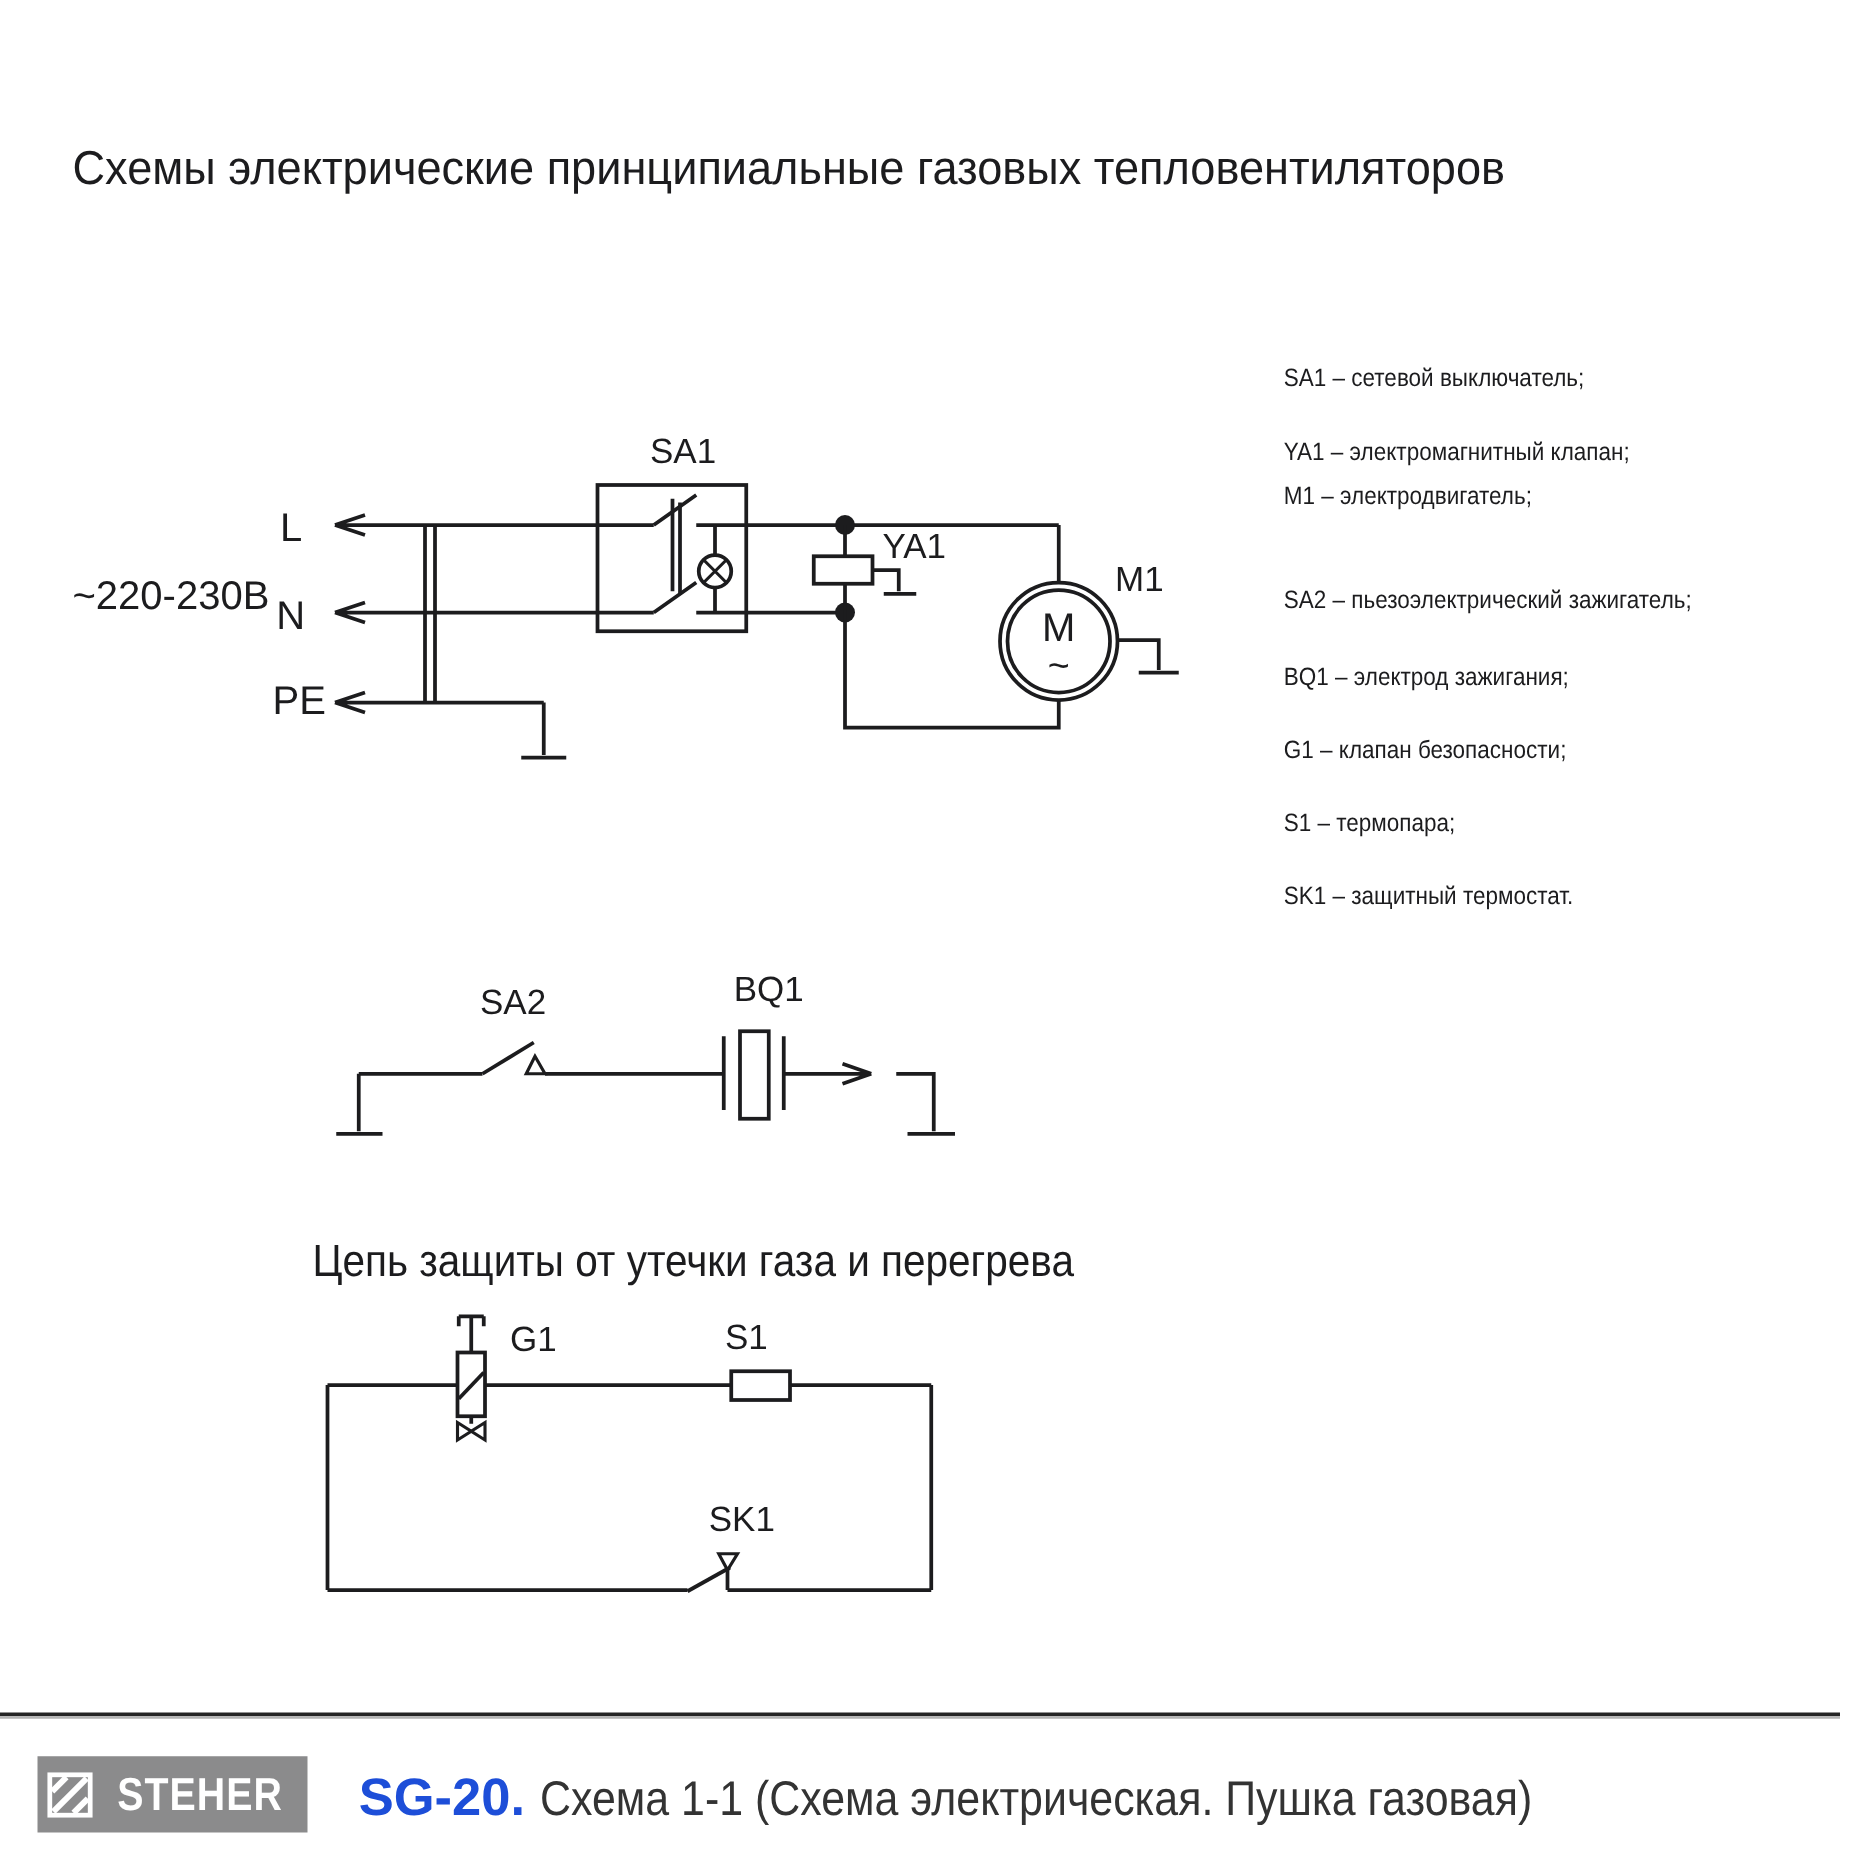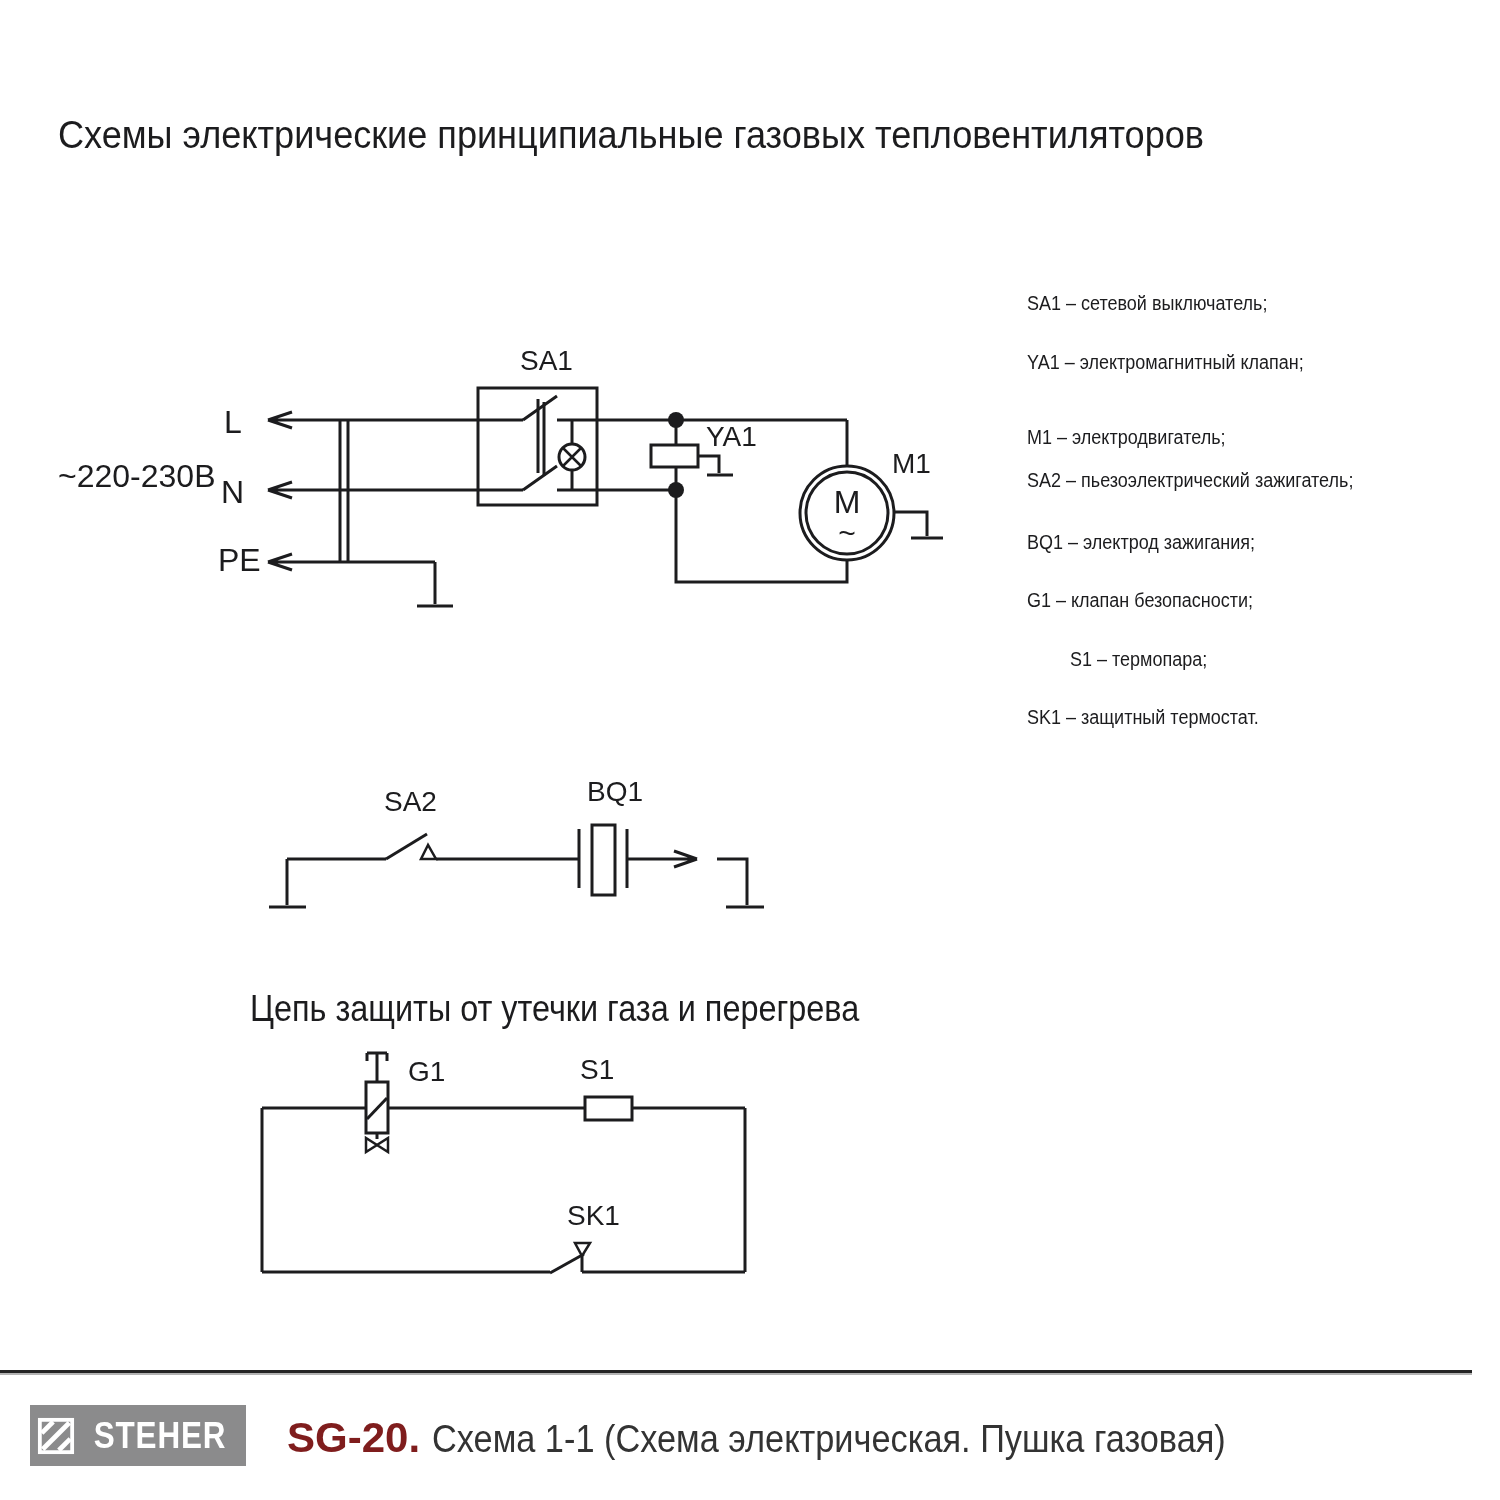--- a/index.html
+++ b/index.html
@@ -19,21 +19,21 @@
   svg.layer{position:absolute;left:0;top:0;}
   .divider-dark{position:absolute;left:0;top:1370px;width:1500px;height:3px;background:#242424;}
   .divider-gray{position:absolute;left:0;top:1373px;width:1500px;height:2px;background:#b3b3b3;}
   .logo-box{
     position:absolute;left:30px;top:1405px;width:216px;height:61px;
     background:#8b8b8c;display:flex;align-items:center;justify-content:center;gap:7px;
   }
   .logo-text{color:#ffffff;font-weight:bold;font-size:37px;letter-spacing:1px;
     display:inline-block;transform:scaleX(.85);transform-origin:50% 50%;}
   .footer-line{position:absolute;left:287px;top:1414px;display:flex;align-items:baseline;gap:12px;}
-  .footer-model{font-size:42px;font-weight:bold;color:#7f1d1d;}
+  .footer-model{font-size:42px;font-weight:bold;color:#1d4ed8;}
   .footer-caption{font-size:39px;color:#333333;display:inline-block;transform:scaleX(.88);transform-origin:0 50%;}
 </style>
 </head>
 <body>
 
 <div class="canvas">
 
   <svg class="layer" width="1500" height="1500" viewBox="0 0 1500 1500" fill="none" stroke="#1c1c1e" stroke-width="3">
 
     <g>
@@ -129,29 +129,29 @@
   <div class="abs comp-label" style="left:706px;top:421px;">YA1</div>
   <div class="abs comp-label" style="left:892px;top:448px;">M1</div>
   <div class="abs center-x" style="left:847px;top:484px;font-size:32px;">M</div>
   <div class="abs center-x" style="left:847px;top:516px;font-size:30px;">~</div>
 
   <div>
     <div class="abs legend-item" style="left:1027px;top:292px;">
       <span class="cond">SA1 – сетевой выключатель;</span></div>
     <div class="abs legend-item" style="left:1027px;top:351px;">
       <span class="cond">YA1 – электромагнитный клапан;</span></div>
-    <div class="abs legend-item" style="left:1027px;top:426px;">
+    <div class="abs legend-item" style="left:1027px;top:386px;">
       <span class="cond">M1 – электродвигатель;</span></div>
     <div class="abs legend-item" style="left:1027px;top:469px;">
       <span class="cond">SA2 – пьезоэлектрический зажигатель;</span></div>
     <div class="abs legend-item" style="left:1027px;top:531px;">
       <span class="cond">BQ1 – электрод зажигания;</span></div>
     <div class="abs legend-item" style="left:1027px;top:589px;">
       <span class="cond">G1 – клапан безопасности;</span></div>
-    <div class="abs legend-item" style="left:1027px;top:648px;margin-left:43px;">
+    <div class="abs legend-item" style="left:1027px;top:648px;">
       <span class="cond">S1 – термопара;</span></div>
     <div class="abs legend-item" style="left:1027px;top:706px;text-decoration:underline;">
       <span class="cond">SK1 – защитный термостат.</span></div>
   </div>
 
   <div class="abs comp-label" style="left:384px;top:786px;">SA2</div>
   <div class="abs comp-label" style="left:587px;top:776px;">BQ1</div>
 
   <div class="abs circ-title" style="left:250px;top:988px;text-align:right;">
     <span class="cond">Цепь защиты от утечки газа и перегрева</span>

